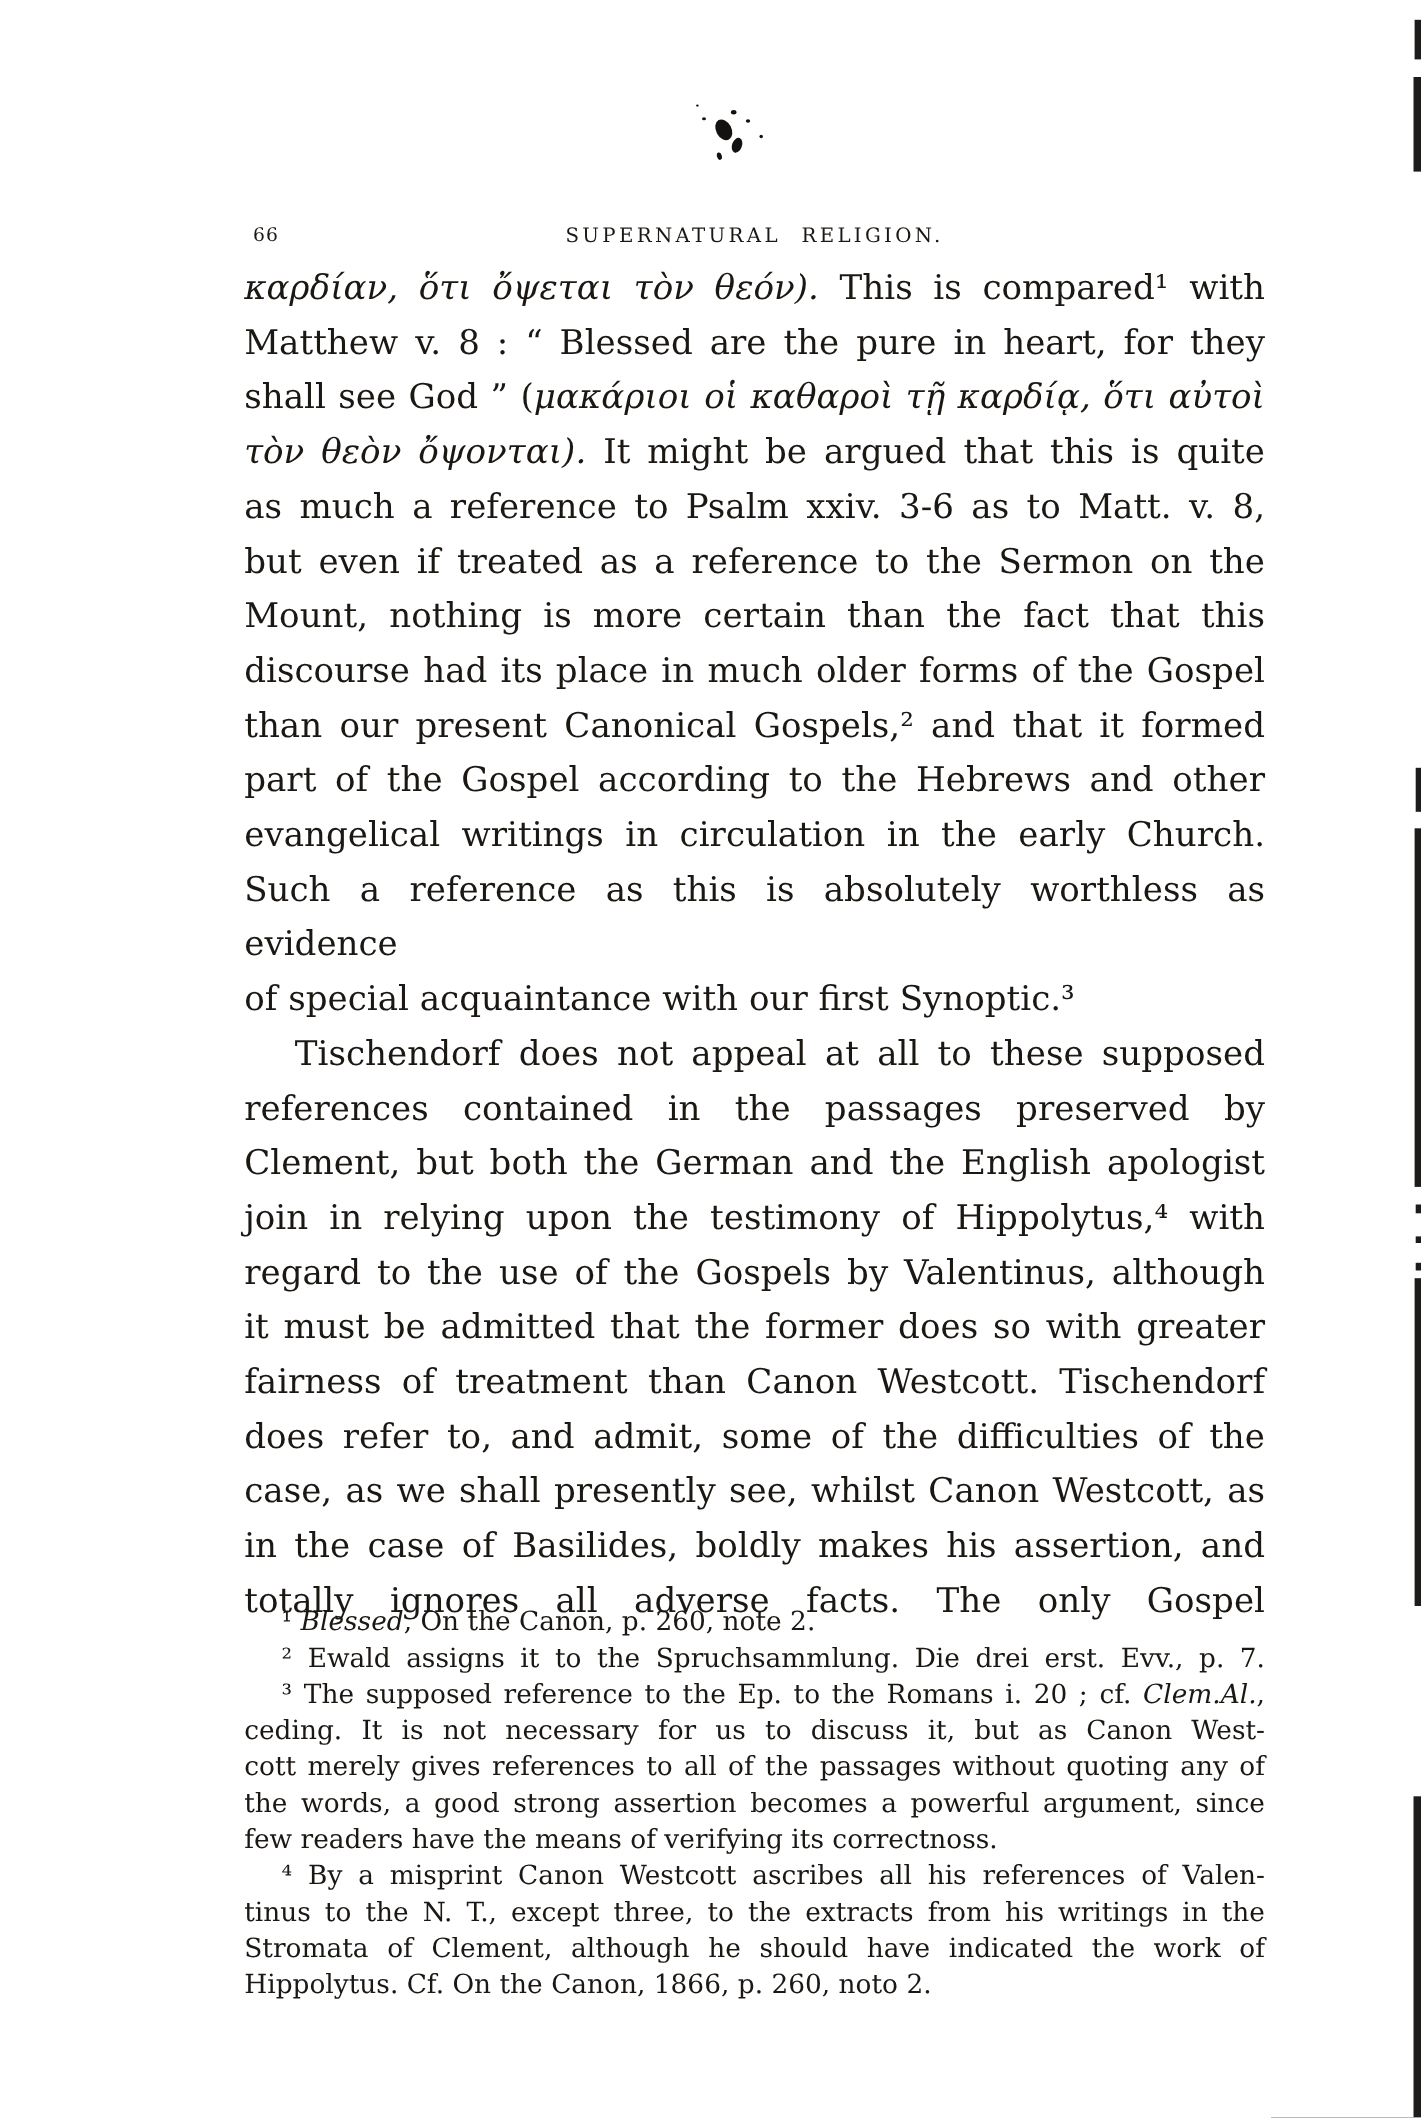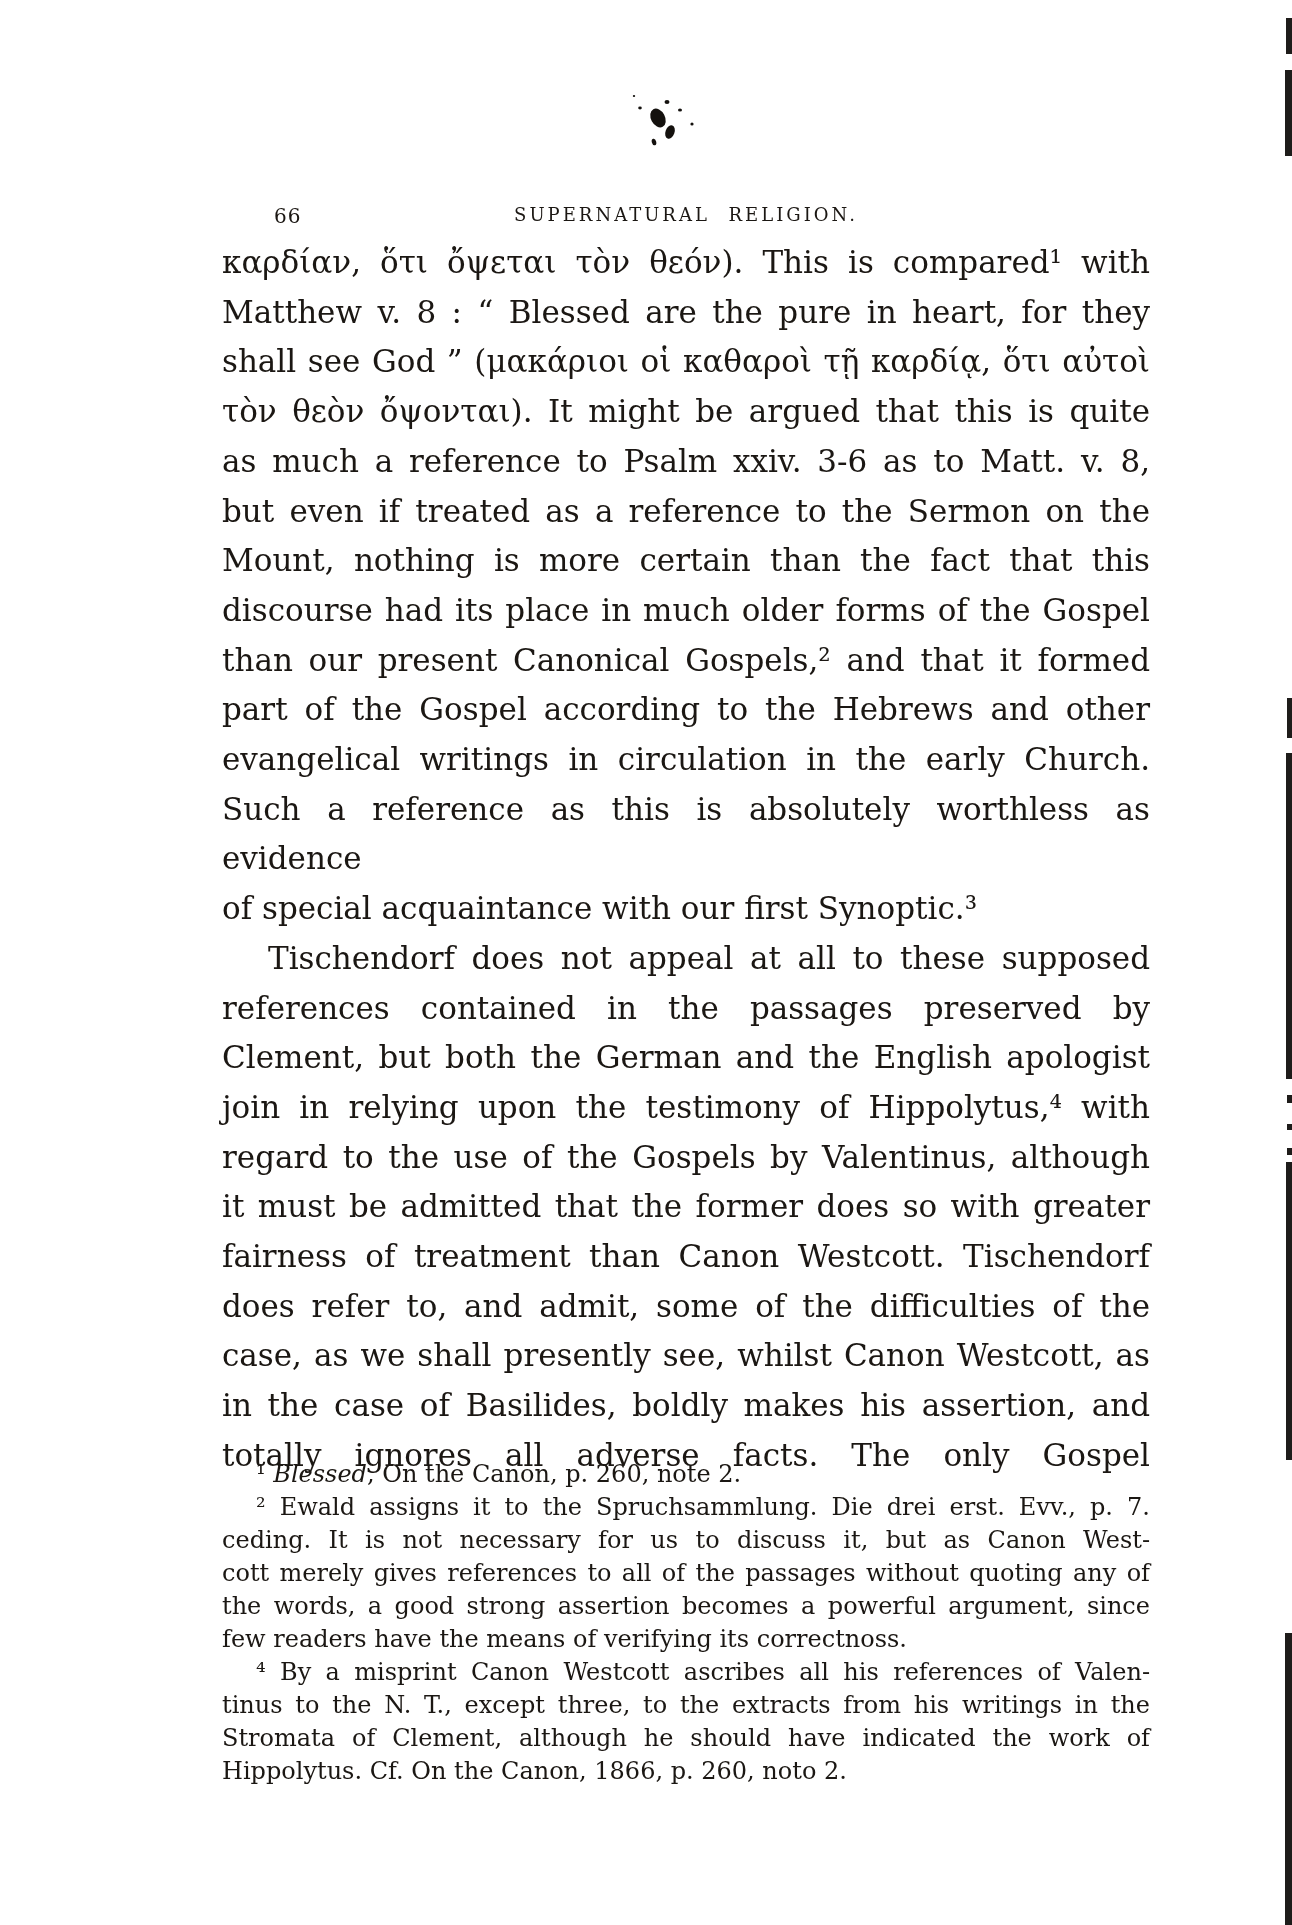--- a/index.html
+++ b/index.html
@@ -10,40 +10,40 @@
     margin: 0 auto;
     background: #ffffff;
     font-family: "DejaVu Serif", "Liberation Serif", serif;
     color: #1b1713;
     overflow: hidden;
   }
   
   .header { position: absolute; top: 204px; left: 222px; width: 928px; height: 34px; }
   .page-number {
     position: absolute; left: 8px; top: 0;
-    font-size: 20px; letter-spacing: 1px; margin-left: 44px;
+    font-size: 17px; letter-spacing: 1px;
   }
   .running-title {
     position: absolute; left: 0; top: 0; width: 100%;
     text-align: center; font-size: 18px; letter-spacing: 3px; word-spacing: 10px;
   }
   
   .body-text {
     position: absolute; left: 222px; top: 238px; width: 928px;
     font-size: 31px; line-height: 49.7px;
   }
   .fnotes {
     position: absolute; left: 222px; top: 1458px; width: 928px;
     font-size: 24px; line-height: 33px;
   }
   .tline { text-align: justify; text-align-last: justify; white-space: normal; }
   .tline.nj { text-align: right; text-align-last: left; }
   .body-text .ind { padding-left: 46px; }
   .fnotes .ind { padding-left: 34px; }
-  .g { }       
+  .g { font-style: italic; }       
   .i { font-style: italic; }       
   
   .smudge { position: absolute; left: 610px; top: 80px; width: 110px; height: 90px; }
   
   .artifact { position: absolute; background: #1e1c1a; }
 </style>
 </head>
 <body>
 
 <div class="page">
@@ -87,20 +87,21 @@
       <div class="tline"><span>fairness of treatment than Canon Westcott.  Tischendorf</span></div>
       <div class="tline"><span>does refer to, and admit, some of the difficulties of the</span></div>
       <div class="tline"><span>case, as we shall presently see, whilst Canon Westcott, as</span></div>
       <div class="tline"><span>in the case of Basilides, boldly makes his assertion, and</span></div>
       <div class="tline"><span>totally ignores all adverse facts.  The only Gospel</span></div>
     </div>
 
   <div class="fnotes" id="footnote-lines">
       <div class="tline ind nj"><span>¹ </span><span class="i">Blessed</span><span>, On the Canon, p. 260, note 2.</span></div>
       <div class="tline ind"><span>² Ewald assigns it to the Spruchsammlung.  Die drei erst. Evv., p. 7.</span></div>
+      <div class="tline ind"><span>³ The supposed reference to the Ep. to the Romans i. 20 ; cf. </span><span class="i">Clem.Al.</span><span>,</span></div>
       <div class="tline"><span>ceding.  It is not necessary for us to discuss it, but as Canon West-</span></div>
       <div class="tline"><span>cott merely gives references to all of the passages without quoting any of</span></div>
       <div class="tline"><span>the words, a good strong assertion becomes a powerful argument, since</span></div>
       <div class="tline nj"><span>few readers have the means of verifying its correctnoss.</span></div>
       <div class="tline ind"><span>⁴ By a misprint Canon Westcott ascribes all his references of Valen-</span></div>
       <div class="tline"><span>tinus to the N. T., except three, to the extracts from his writings in the</span></div>
       <div class="tline"><span>Stromata of Clement, although he should have indicated the work of</span></div>
       <div class="tline nj"><span>Hippolytus.  Cf. On the Canon, 1866, p. 260, noto 2.</span></div>
     </div>
 

